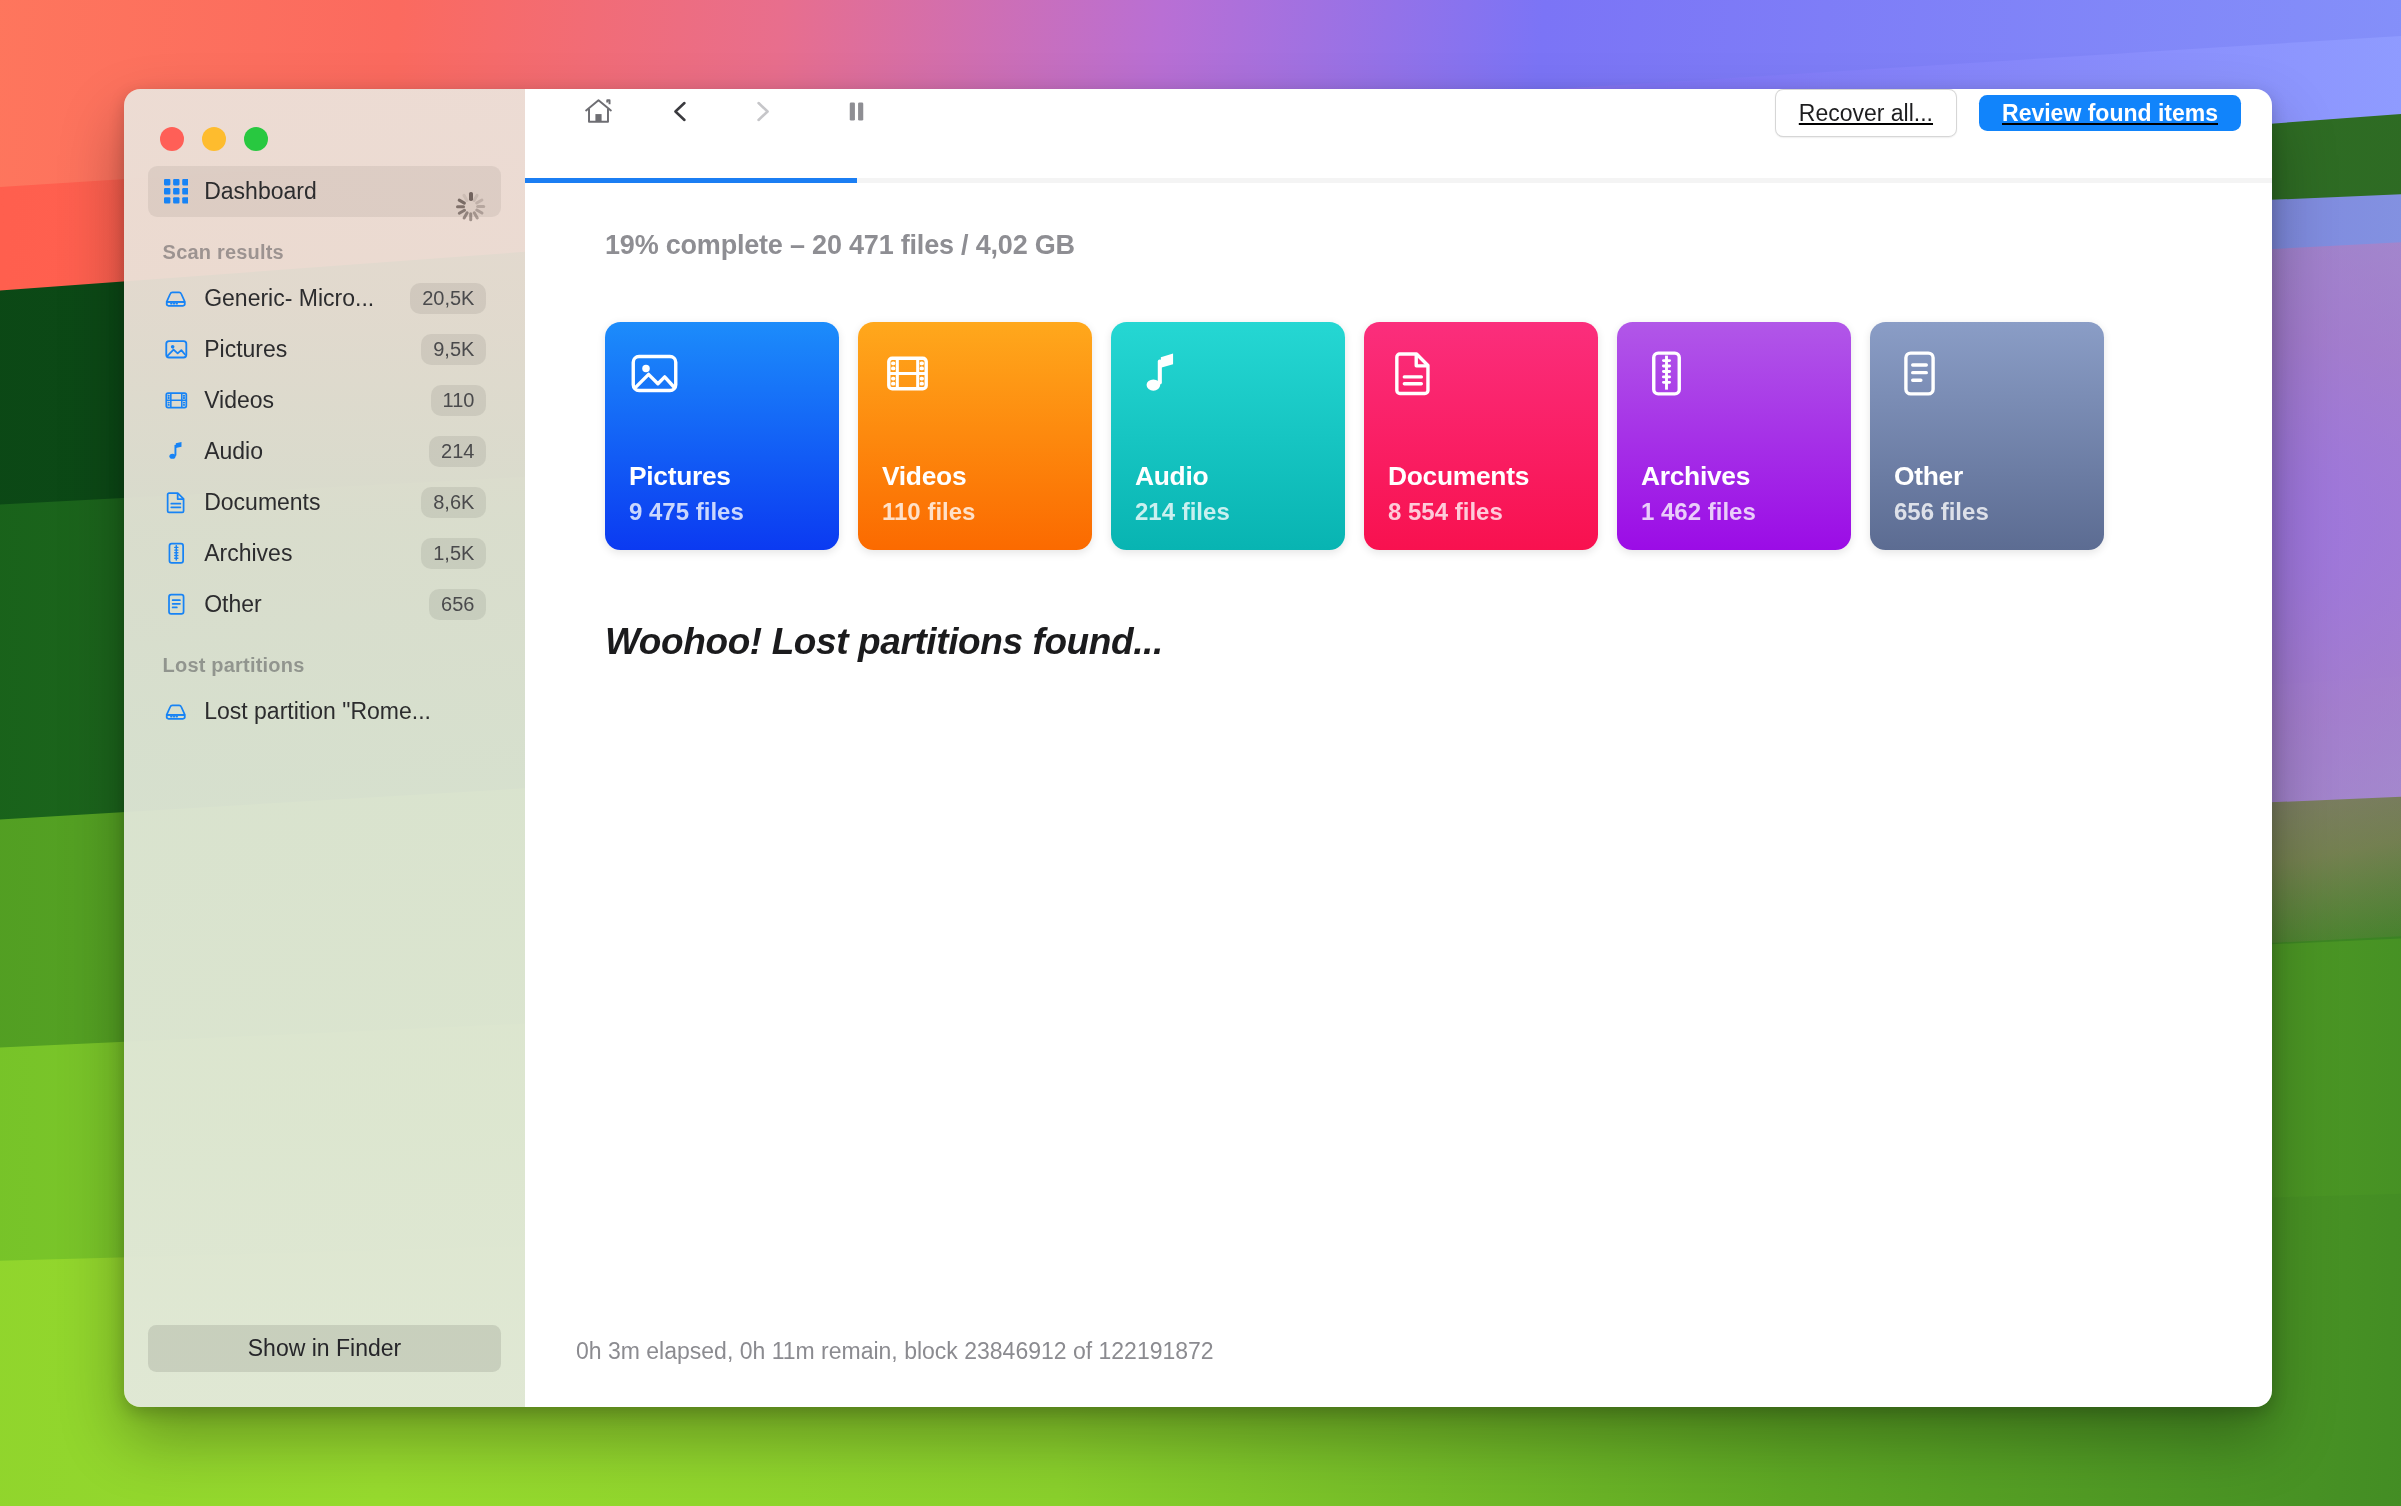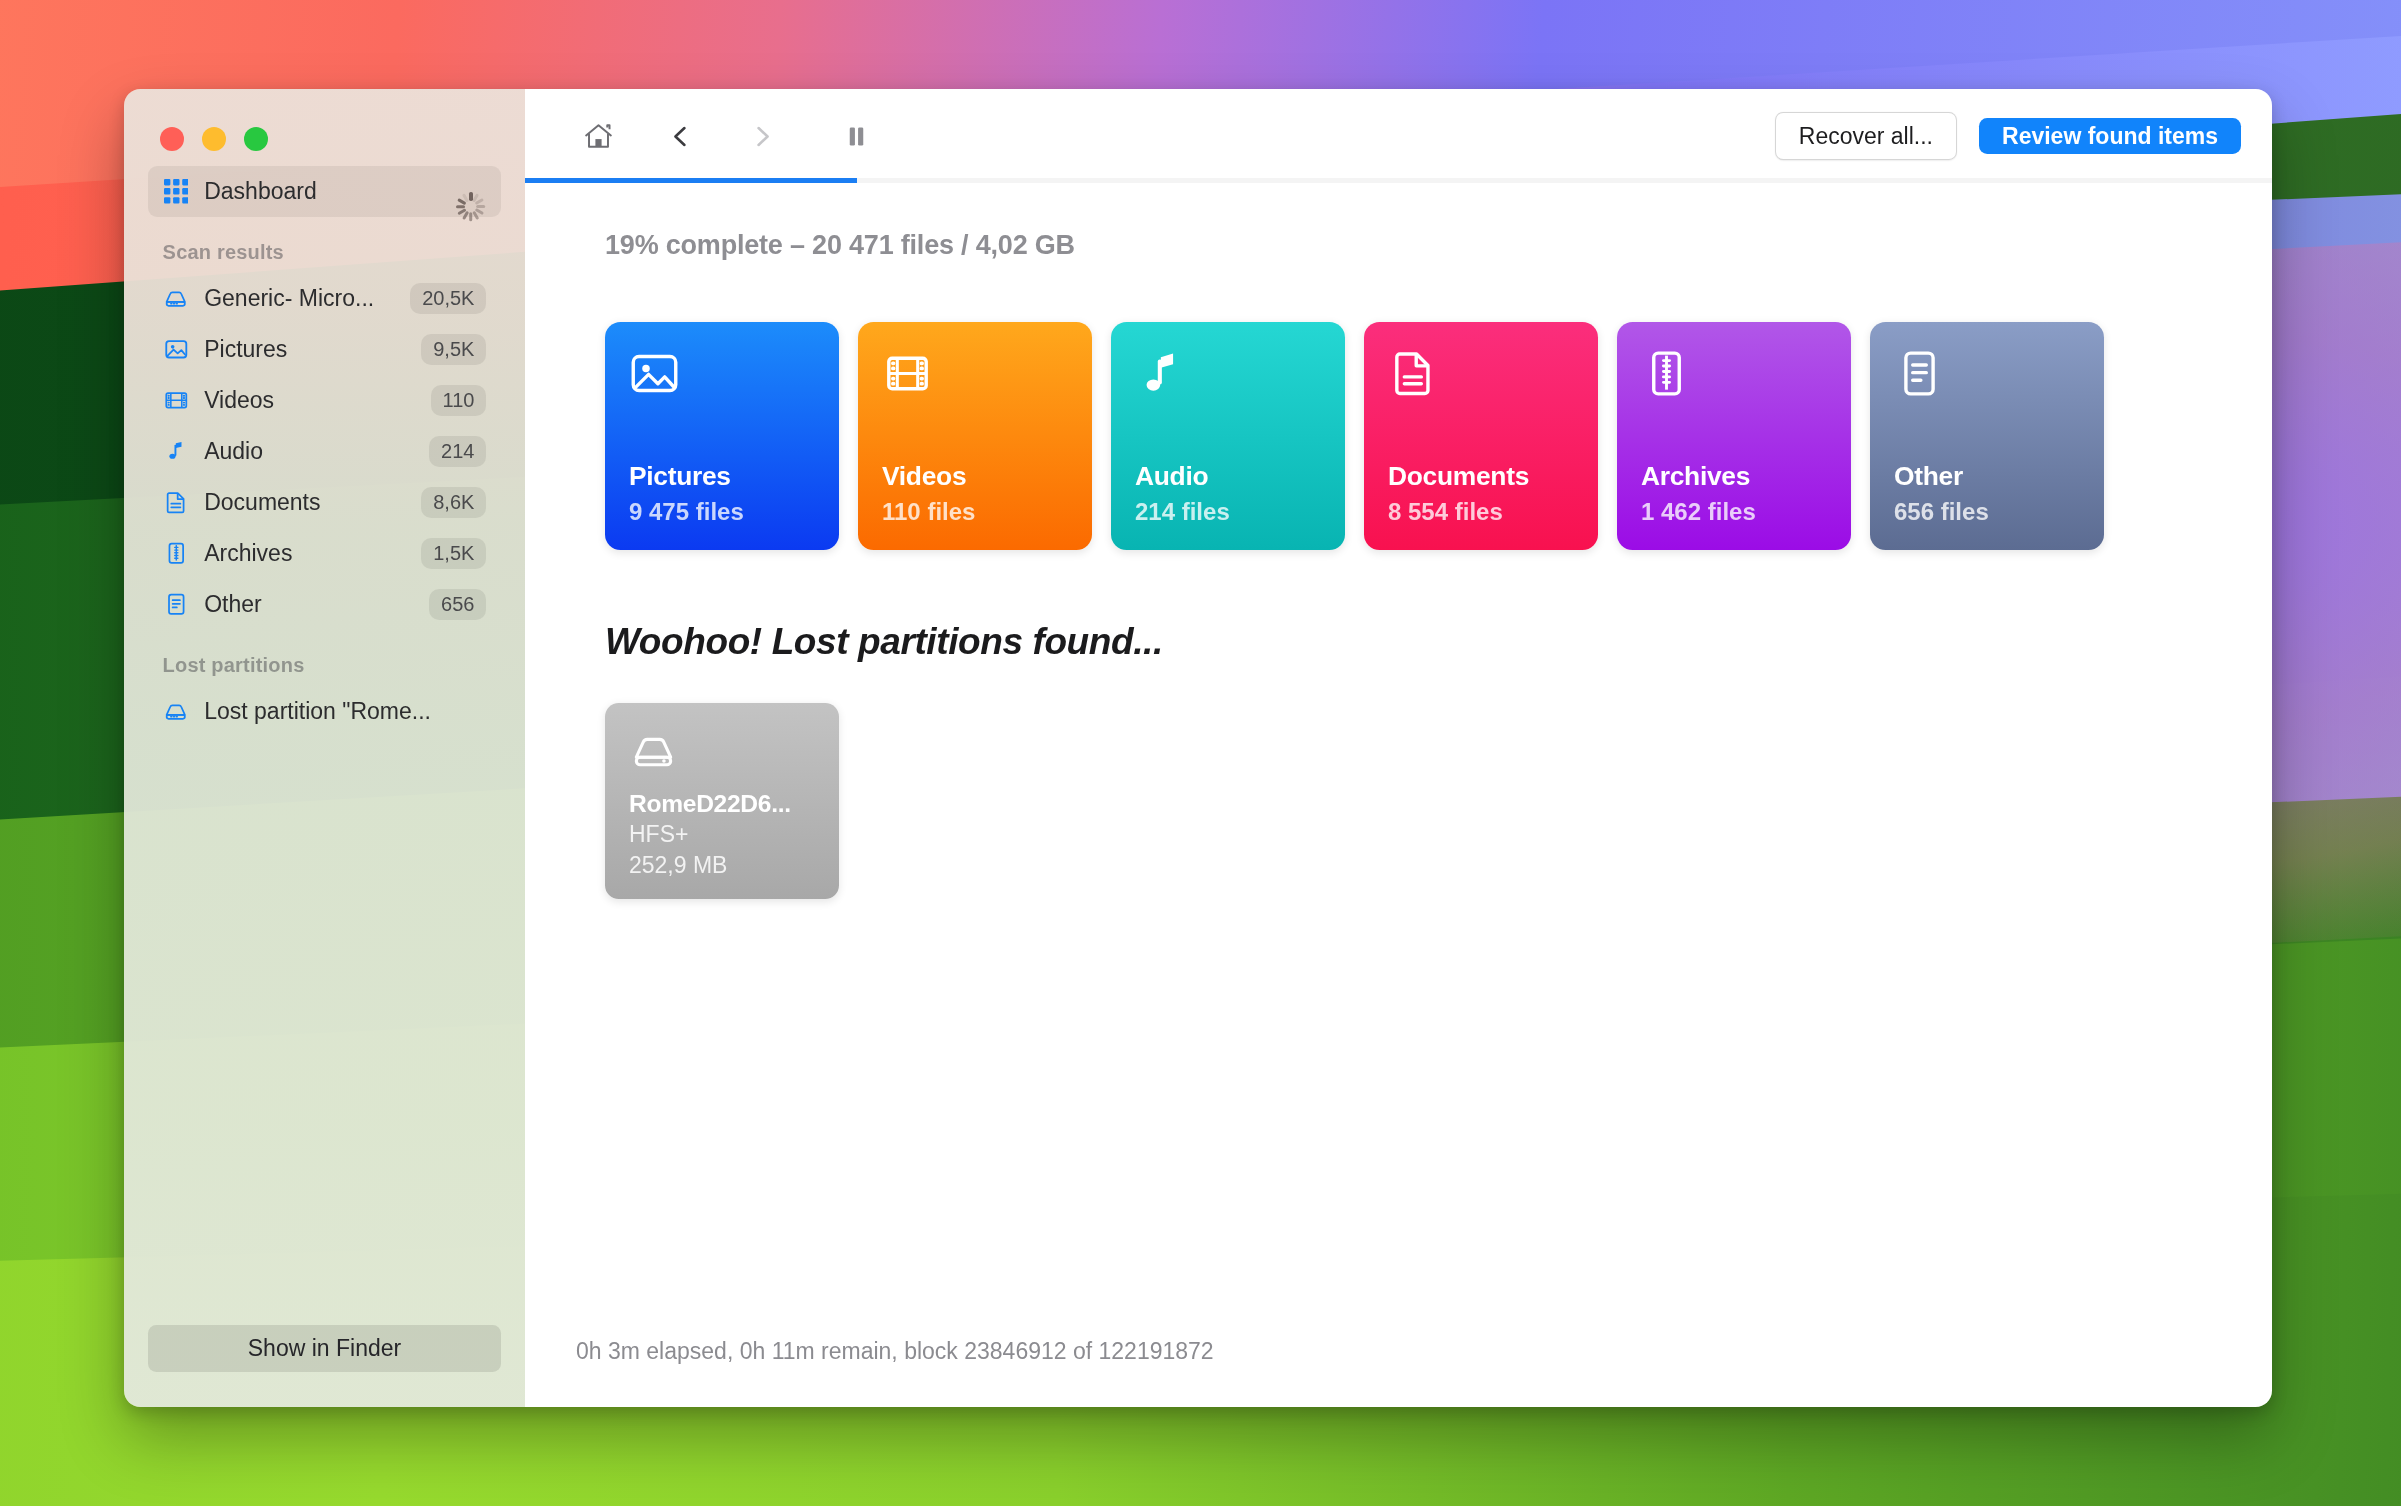--- a/index.html
+++ b/index.html
@@ -177,23 +177,24 @@
     cursor: pointer;
   }
 
   
   #main {
     flex: 1 1 auto; background: #ffffff;
     position: relative; display: flex; flex-direction: column;
   }
   #toolbar {
     height: 94px; flex: 0 0 94px;
-    display: flex; align-items: center;
+    display: flex; align-items: flex-start;
     padding: 0 31px 0 51px;
     position: relative;
+    text-decoration: underline;
   }
   .tb-icons { display: flex; align-items: center; gap: 38px; }
   .tb-btn {
     width: 44px; height: 44px;
     display: flex; align-items: center; justify-content: center;
     cursor: pointer; background: none; border: none; padding: 0;
   }
   .tb-spacer { flex: 1 1 auto; }
   .tb-actions { display: flex; align-items: center; gap: 22px; }
   #recover-all {
@@ -575,33 +576,19 @@
             </svg>
           </span>
           <span class="c-name">Other</span>
           <span class="c-count">656 files</span>
         </div>
 
       </div>
 
       <h2 id="lost-title">Woohoo! Lost partitions found...</h2>
 
-      <div id="partitions">
-        <div class="part-card">
-          <span class="p-icon">
-            <svg width="49" height="49" viewBox="0 0 30 30" fill="none" stroke="#fff" stroke-width="1.9">
-              <path d="M4.5 18.5 L8.7 9.2 Q9.4 7.6 11.2 7.6 H18.8 Q20.6 7.6 21.3 9.2 L25.5 18.5 Z" stroke-linejoin="round"></path>
-              <rect x="4.5" y="18.5" width="21" height="4.6" rx="2.3"></rect>
-              <circle cx="21.4" cy="20.8" r="1.1" fill="#fff" stroke="none"></circle>
-            </svg>
-          </span>
-          <span class="p-name">RomeD22D6...</span>
-          <span class="p-fs">HFS+</span>
-          <span class="p-size">252,9 MB</span>
-        </div>
-      </div>
 
       <div id="status-bar">0h 3m elapsed, 0h 11m remain, block 23846912 of 122191872</div>
     </div>
 
   </section>
 </div>
 
 
 </body></html>

